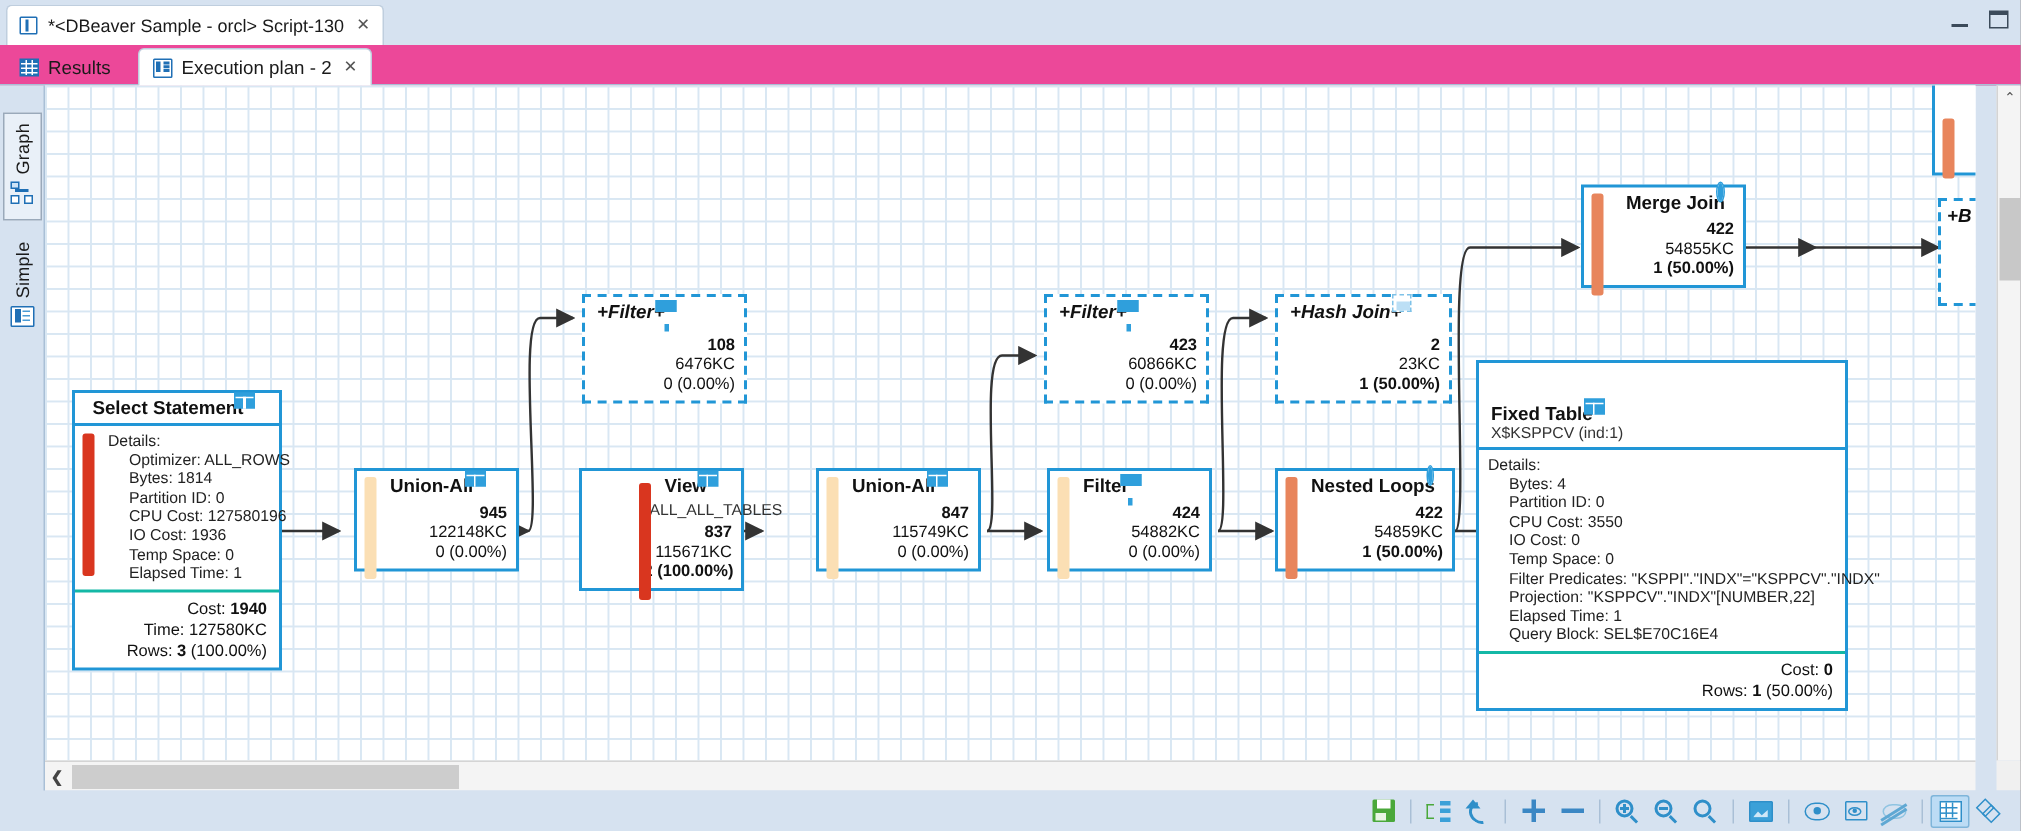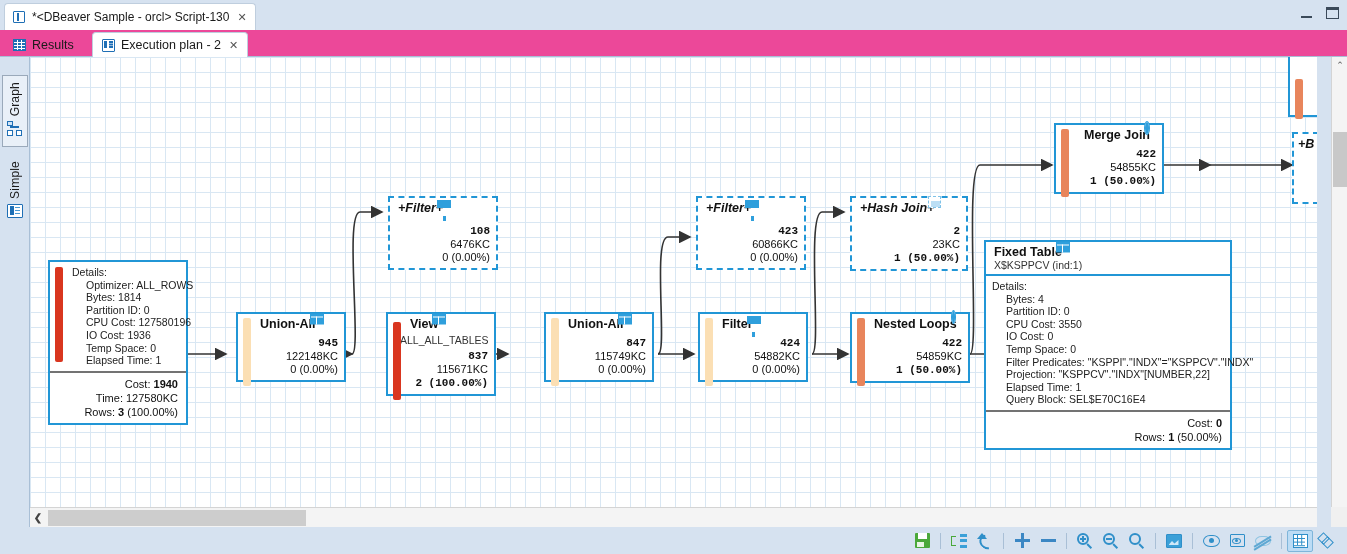--- a/index.html
+++ b/index.html
@@ -213,28 +213,28 @@
   .colorbar {
     position: absolute; left: 5px; top: 5px;
     width: 8px; border-radius: 2px;
   }
   .stats {
     text-align: right;
     line-height: 13px;
     font-size: 11px;
     white-space: nowrap;
   }
-  .stats b { font-weight: bold; font-family: Liberation Mono, monospace; }
+  .stats b { font-weight: bold; }
   .details {
     font-size: 10.5px; line-height: 12.6px; color: #222;
     white-space: nowrap;
   }
   .details .dl { padding-left: 14px; }
   .node-foot {
-    border-top: 2px solid #737373;
+    border-top: 2px solid #14b8a6;
     padding: 4px 8px 4px 6px;
     text-align: right;
     font-size: 11px; line-height: 14px;
     white-space: nowrap;
   }
 
   
   .hicon { position: absolute; right: 6px; top: 50%; transform: translateY(-50%); }
   .ic-table { width: 14px; height: 11px; background: #2f9fdc; position: relative; }
   .ic-table::before {
@@ -473,20 +473,24 @@
         <path d="M782,297 L818,297"></path>
         <path d="M782,297 C792,297 776,155 792,155 L814,155"></path>
         <path d="M940,297 L976,297"></path>
         <path d="M940,297 C950,297 934,108 950,108 L1022,108"></path>
         <path d="M1130,108 L1180,108"></path>
         <path d="M1180,108 C1196,108 1206,108 1212,108 L1262,108"></path>
       </g>
     </svg>
 
     <div class="node solid" style="left:18px; top:203px; width:140px;">
+      <div class="node-head centered head-sep">
+        <span>Select Statement</span>
+        <span class="hicon ic-table"></span>
+      </div>
       <div class="node-body" style="min-height:96px;">
         <div class="colorbar" style="height:95px; background:#d9361f;"></div>
         <div class="details" style="margin-left:14px;">
           <div>Details:</div>
           <div class="dl">Optimizer: ALL_ROWS</div>
           <div class="dl">Bytes: 1814</div>
           <div class="dl">Partition ID: 0</div>
           <div class="dl">CPU Cost: 127580196</div>
           <div class="dl">IO Cost: 1936</div>
           <div class="dl">Temp Space: 0</div>
@@ -526,21 +530,21 @@
       </div>
       <div class="node-body" style="padding-top:6px;">
         <div class="stats">
           <div><b>108</b></div>
           <div>6476KC</div>
           <div>0 (0.00%)</div>
         </div>
       </div>
     </div>
 
-    <div class="node solid" style="left:356px; top:255px; width:110px;">
+    <div class="node solid" style="left:356px; top:255px; width:110px;padding-left:33px;">
       <div class="node-head">
         <span style="margin-left:14px;">View</span>
         <span class="hicon ic-table"></span>
       </div>
       <div class="node-sub" style="margin-left:12px;padding-left:0;">ALL_ALL_TABLES</div>
       <div class="node-body" style="padding-top:0;">
         <div class="colorbar" style="top:-27px; height:78px; background:#d9361f;"></div>
         <div class="stats">
           <div><b>837</b></div>
           <div>115671KC</div>
@@ -631,21 +635,21 @@
         <div class="colorbar" style="top:-16px; height:68px; background:#e8855c;"></div>
         <div class="stats">
           <div><b>422</b></div>
           <div>54855KC</div>
           <div><b>1 (50.00%)</b></div>
         </div>
       </div>
     </div>
 
     <div class="node solid" style="left:954px; top:183px; width:248px;">
-      <div class="node-head" style="padding-bottom:0;">
+      <div class="node-head" style="padding-bottom:0;margin-top:24px;">
         <span>Fixed Table</span>
         <span class="hicon ic-table"></span>
       </div>
       <div class="node-sub head-sep">X$KSPPCV (ind:1)</div>
       <div class="node-body" style="min-height:126px; padding-left:6px;">
         <div class="details">
           <div>Details:</div>
           <div class="dl">Bytes: 4</div>
           <div class="dl">Partition ID: 0</div>
           <div class="dl">CPU Cost: 3550</div>

